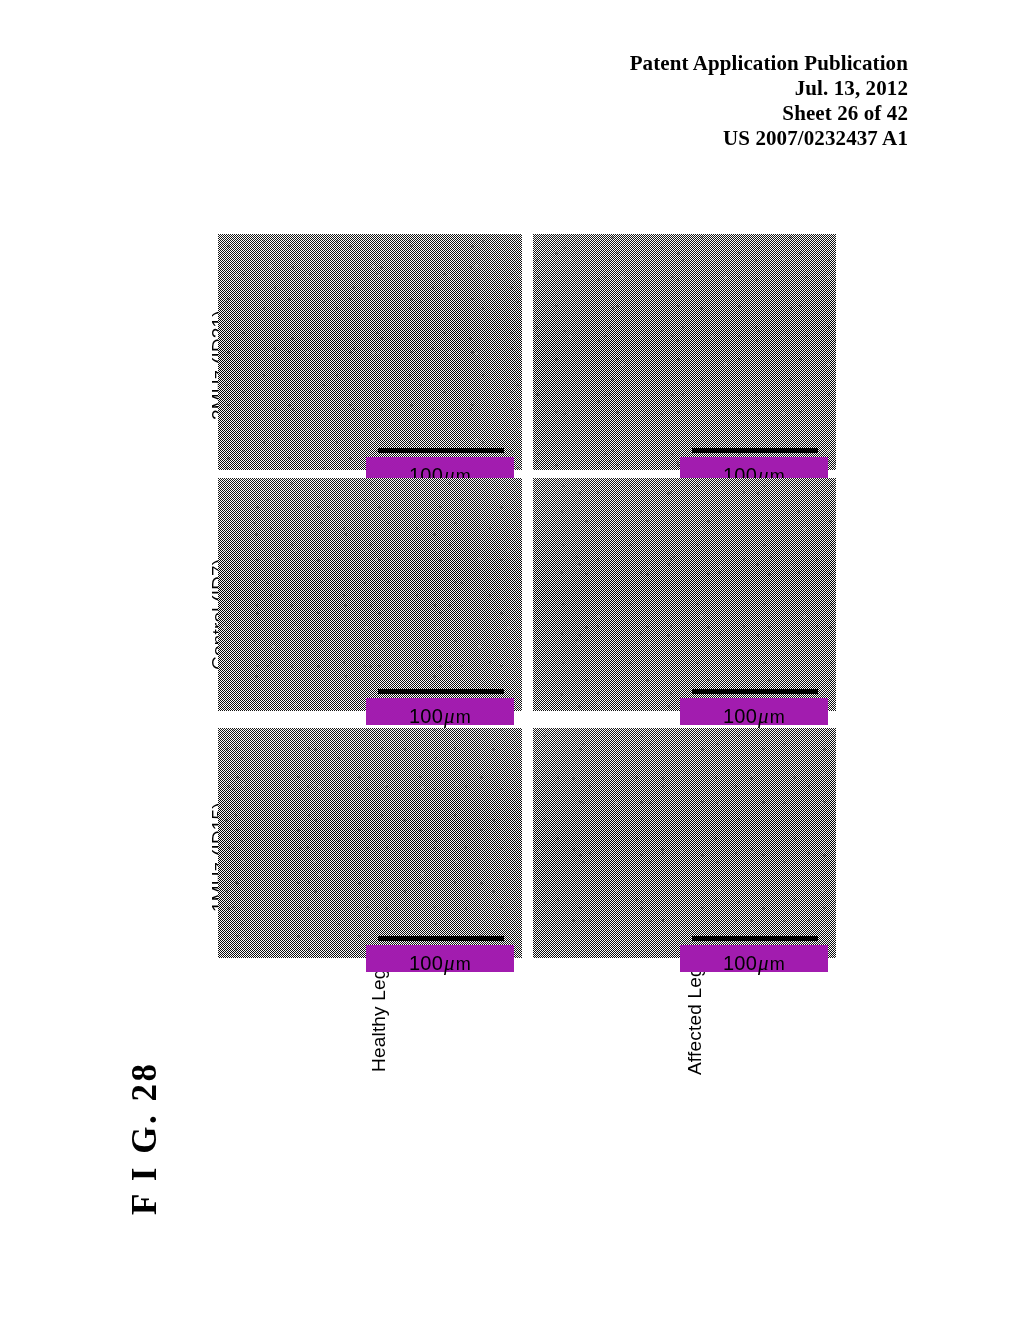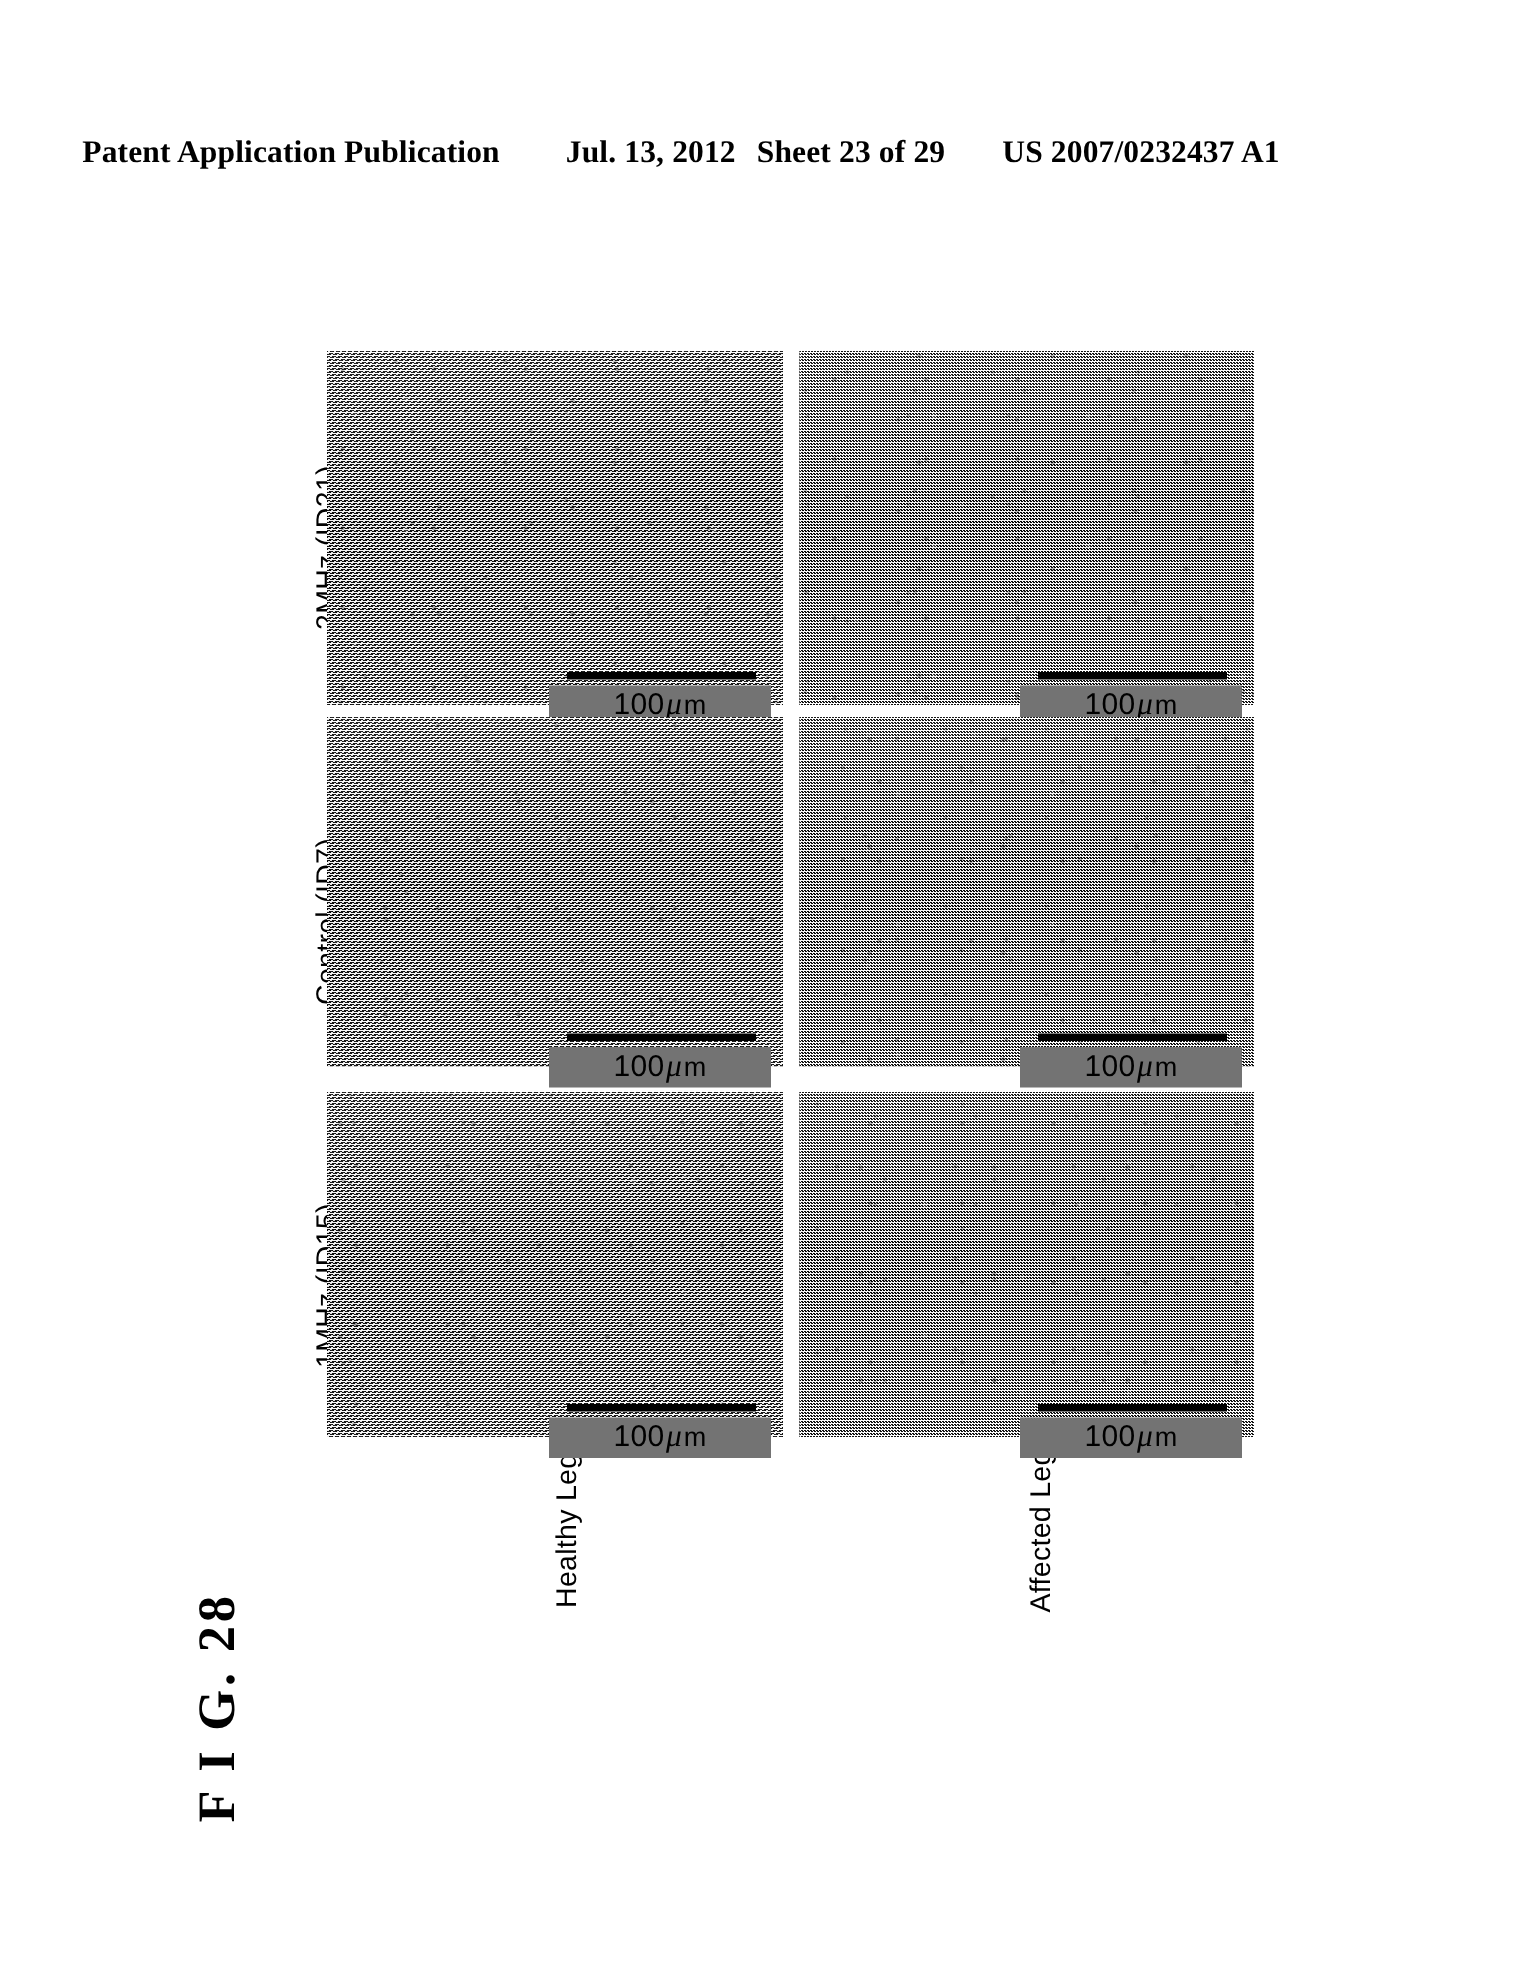--- a/index.html
+++ b/index.html
@@ -18,26 +18,27 @@
 
   
   #page-header {
     position: absolute;
     top: 88px;
     left: 0;
     width: 908px;
     height: 26px;
     display: flex;
     justify-content: center;
-    align-items: center;
+    align-items: flex-end;
     font-family: "Liberation Serif", serif;
     font-weight: bold;
     font-size: 21px;
     letter-spacing: 0.1px;
     white-space: nowrap;
+    flex-direction: column;
   }
   #page-header .hdr-seg { display: inline-block; }
   #page-header .gap-wide { width: 44px; }
   #page-header .gap-mid  { width: 14px; }
   #page-header .gap-wide2 { width: 38px; }
 
   
   #figure-label {
     position: absolute;
     left: 125px;
@@ -123,24 +124,24 @@
     width: 126px;
     height: 5px;
     background: #000000;
   }
   .scalebar-caption {
     position: absolute;
     left: 0;
     top: 9px;
     width: 148px;
     height: 27px;
-    background: #737373;
+    background: #a21caf;
     font-family: "Liberation Sans", sans-serif;
     font-size: 20px;
-    line-height: 24px;
+    line-height: 37px;
     text-align: center;
     white-space: nowrap;
     letter-spacing: 0.2px;
   }
   .scalebar-caption .mu {
     font-family: "Liberation Serif", serif;
     font-style: italic;
     font-size: 21px;
     padding: 0 1px;
   }
@@ -167,21 +168,21 @@
   }
 </style>
 </head>
 <body>
 
 <div id="page-header">
   <span class="hdr-seg">Patent Application Publication</span>
   <span class="gap-wide"></span>
   <span class="hdr-seg">Jul. 13, 2012</span>
   <span class="gap-mid"></span>
-  <span class="hdr-seg">Sheet 23 of 29</span>
+  <span class="hdr-seg">Sheet 26 of 42</span>
   <span class="gap-wide2"></span>
   <span class="hdr-seg">US 2007/0232437 A1</span>
 </div>
 
 <div id="figure-label">F I G. 28</div>
 
 <div class="row-label" style="left:208px; top:420px; transform: rotate(-90deg);">
   <span>2MHz (ID21)</span>
 </div>
 <div class="row-label" style="left:208px; top:670px; transform: rotate(-90deg);">

